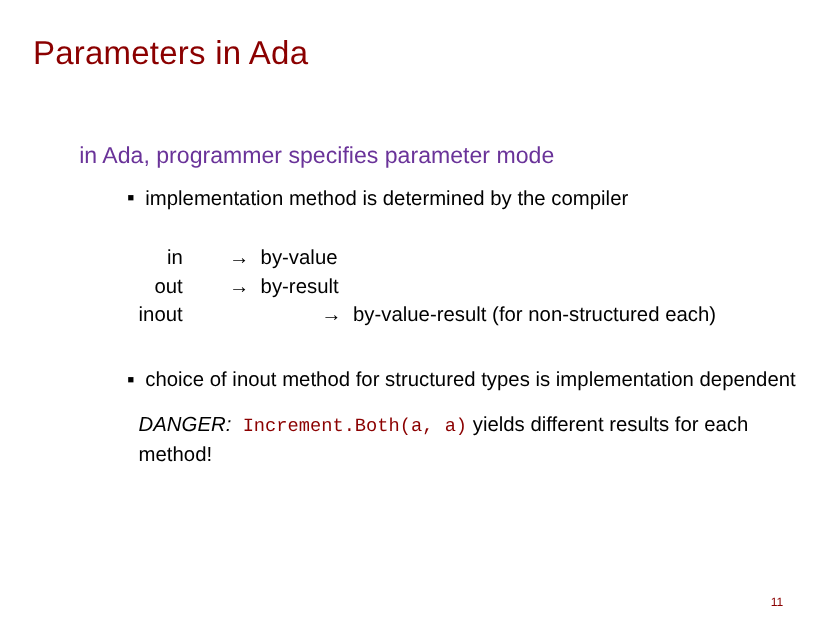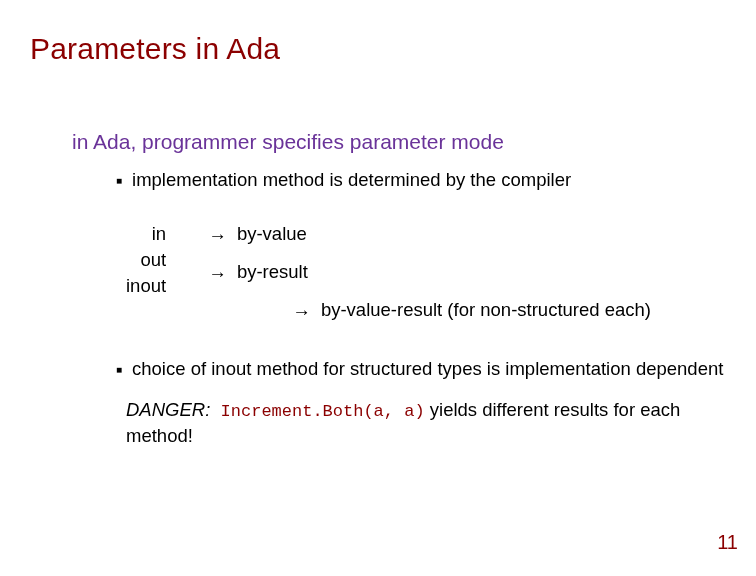--- a/index.html
+++ b/index.html
@@ -5,29 +5,29 @@
   * { margin: 0; padding: 0; box-sizing: border-box; }
   html, body { width: 756px; height: 576px; background: #fff; font-family: Arial, Helvetica, sans-serif; color: #000; }
   .slide { width: 756px; height: 576px; position: relative; padding: 32px 30px 0 30px; }
   .title { font-size: 30px; color: #8b0000; font-weight: 400; letter-spacing: 0.2px; }
   .subtitle { font-size: 21px; color: #6a3399; margin-top: 64px; margin-left: 42px; }
   .bullet-list { margin-top: 14px; margin-left: 86px; }
   .bullet { font-size: 18.5px; color: #000; display: flex; gap: 10px; line-height: 1.35; }
   .bullet .sq { font-size: 10px; position: relative; top: 6px; color: #000; }
   .modes-wrap { margin-top: 30px; margin-left: 96px; display: flex; gap: 42px; }
   .modes-col { display: flex; flex-direction: column; gap: 4px; font-size: 18.5px; text-align: right; }
-  .map-col { display: flex; flex-direction: column; gap: 16px; font-size: 18.5px; }
+  .map-col { display: flex; flex-direction: column; gap: 4px; font-size: 18.5px; }
   .map-row { white-space: nowrap; }
   .arrow { font-family: Arial, sans-serif; }
   .em { font-style: italic; }
   .bullet2 { margin-top: 36px; }
   .danger-row { margin-top: 16px; margin-left: 96px; font-size: 18.5px; line-height: 1.35; max-width: 600px; }
   .danger-label { font-style: italic; }
   .code { font-family: "Courier New", Courier, monospace; color: #8b0000; font-size: 17px; }
-  .pagenum { position: absolute; bottom: 22px; right: 18px; color: #8b0000; font-size: 20px; margin-top: 36px; }
+  .pagenum { position: absolute; bottom: 22px; right: 44px; color: #8b0000; font-size: 11px; margin-top: 36px; }
   .indent { display: inline-block; width: 84px; }
 </style>
 </head>
 <body>
 
 <div class="slide">
 
   <div class="title">Parameters in Ada</div>
 
   <div class="subtitle">in Ada, programmer specifies parameter mode</div>

